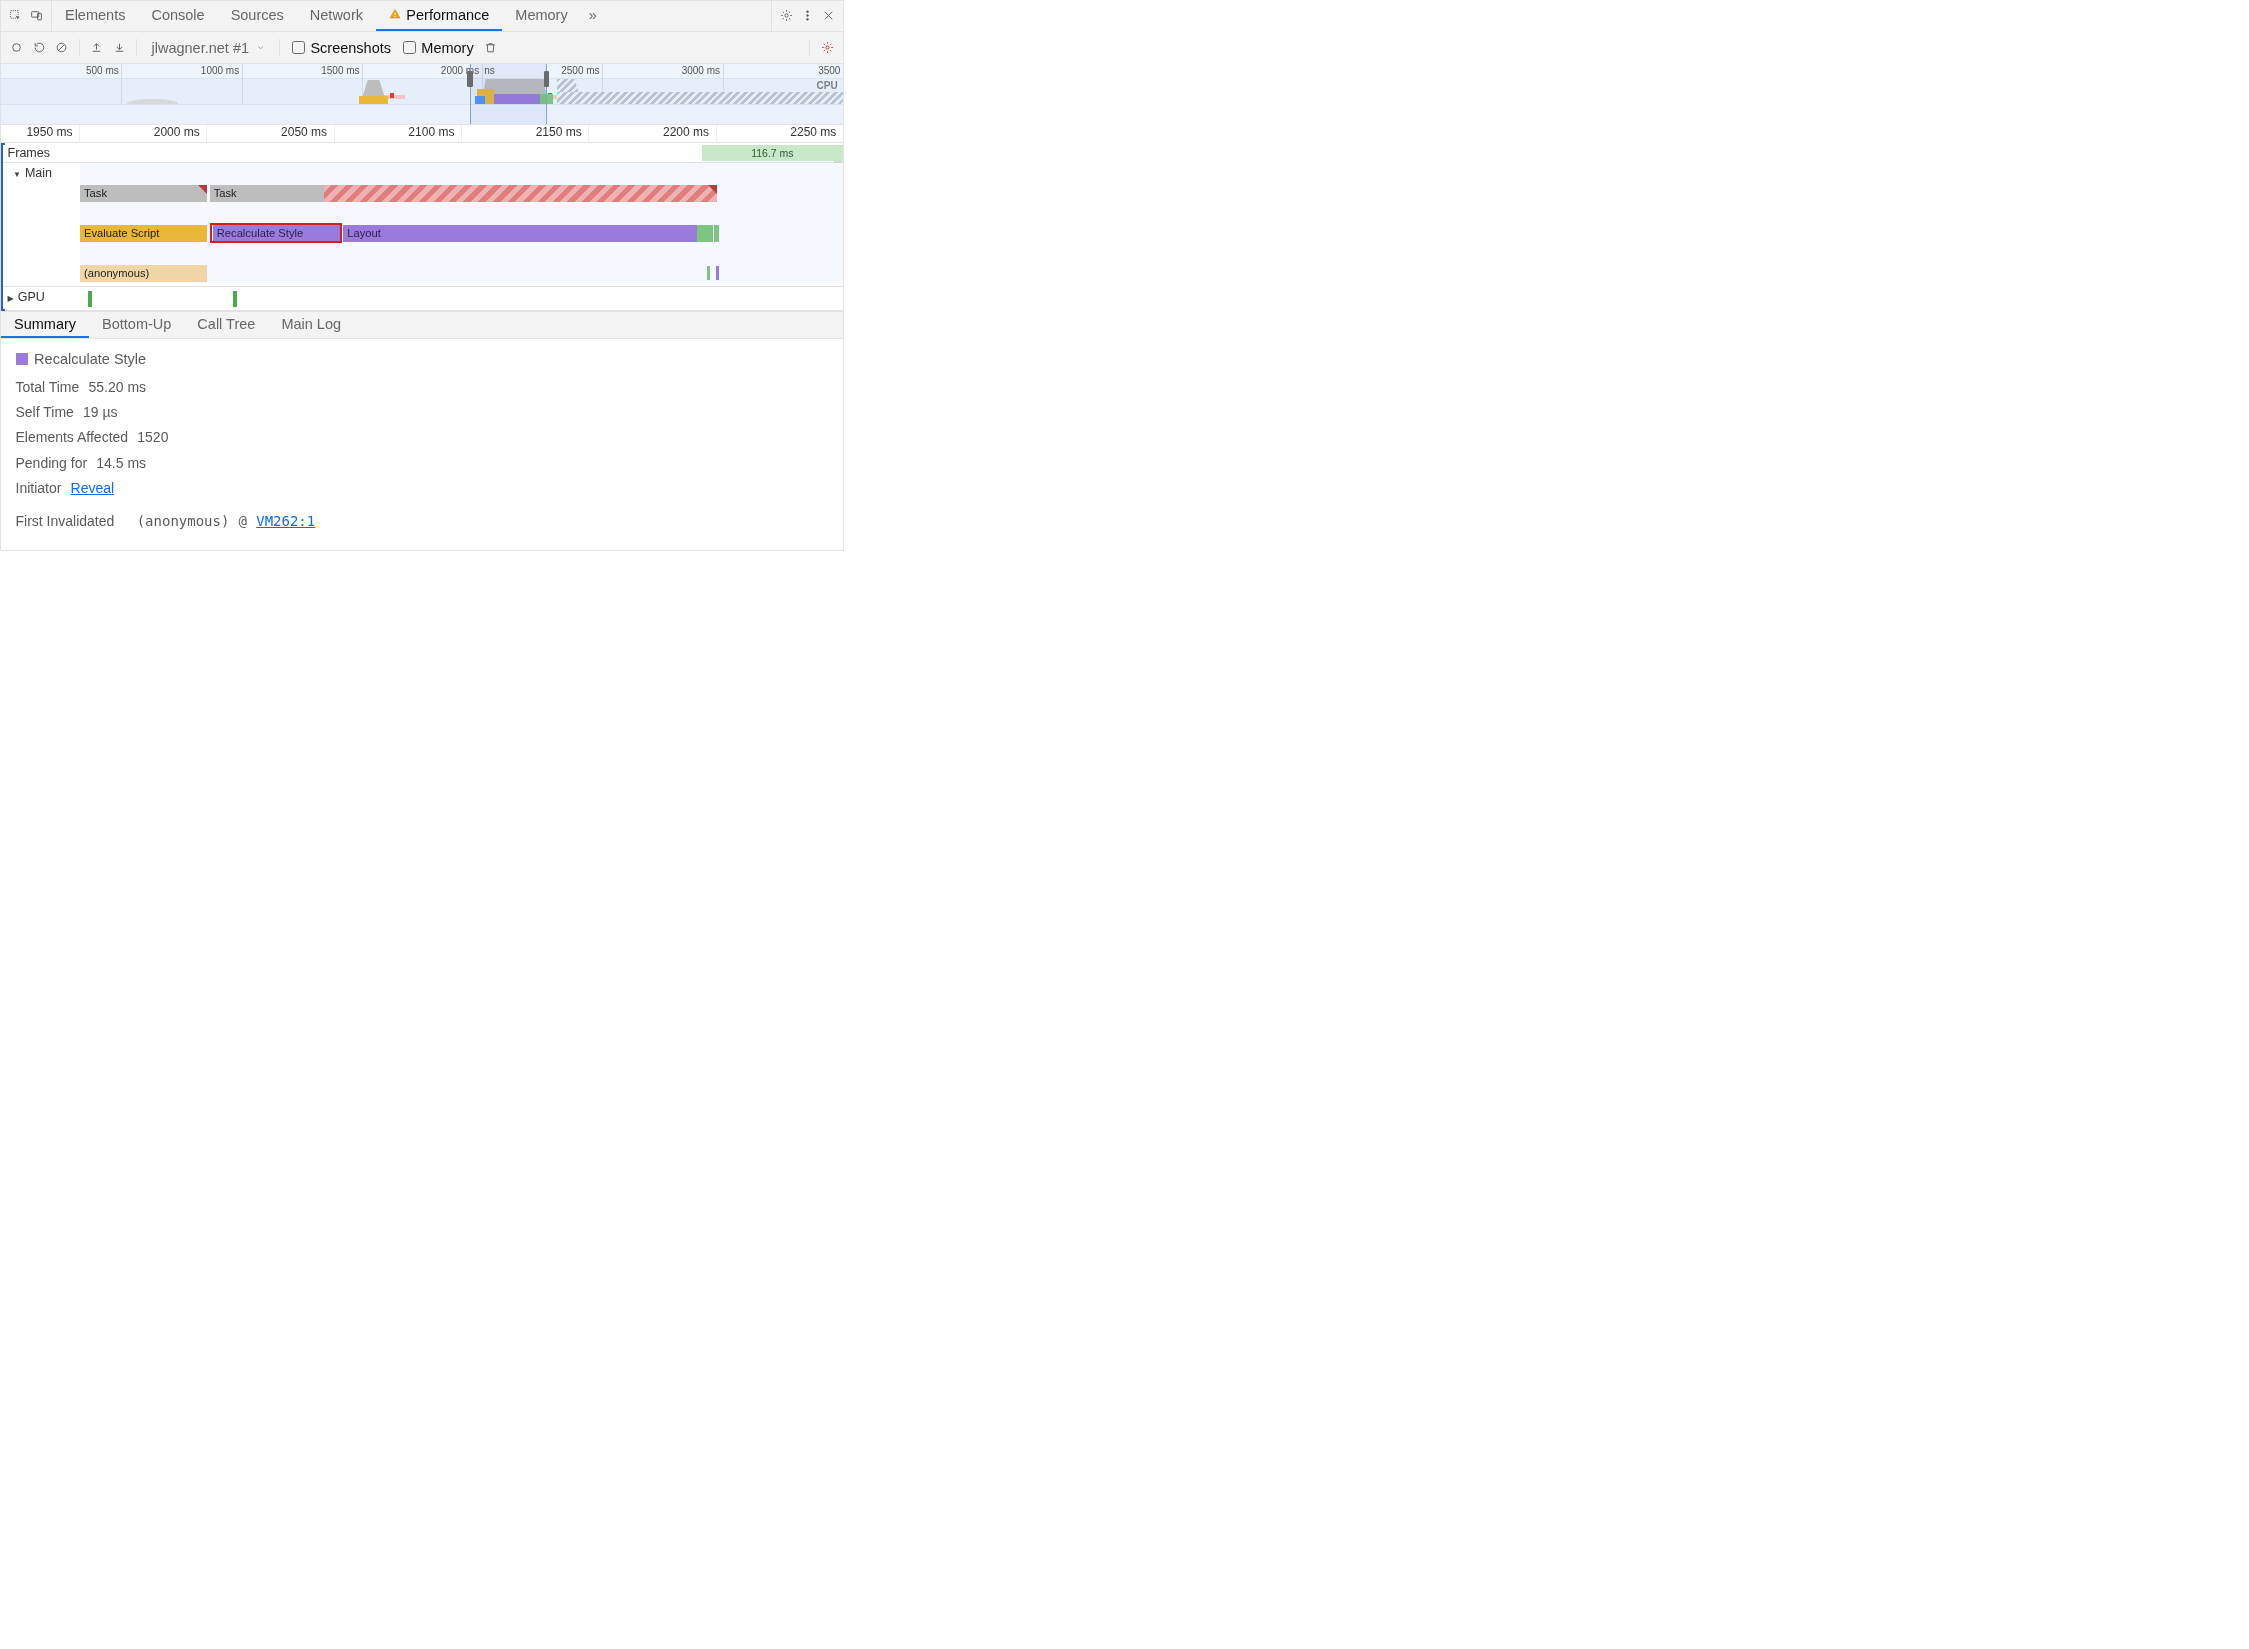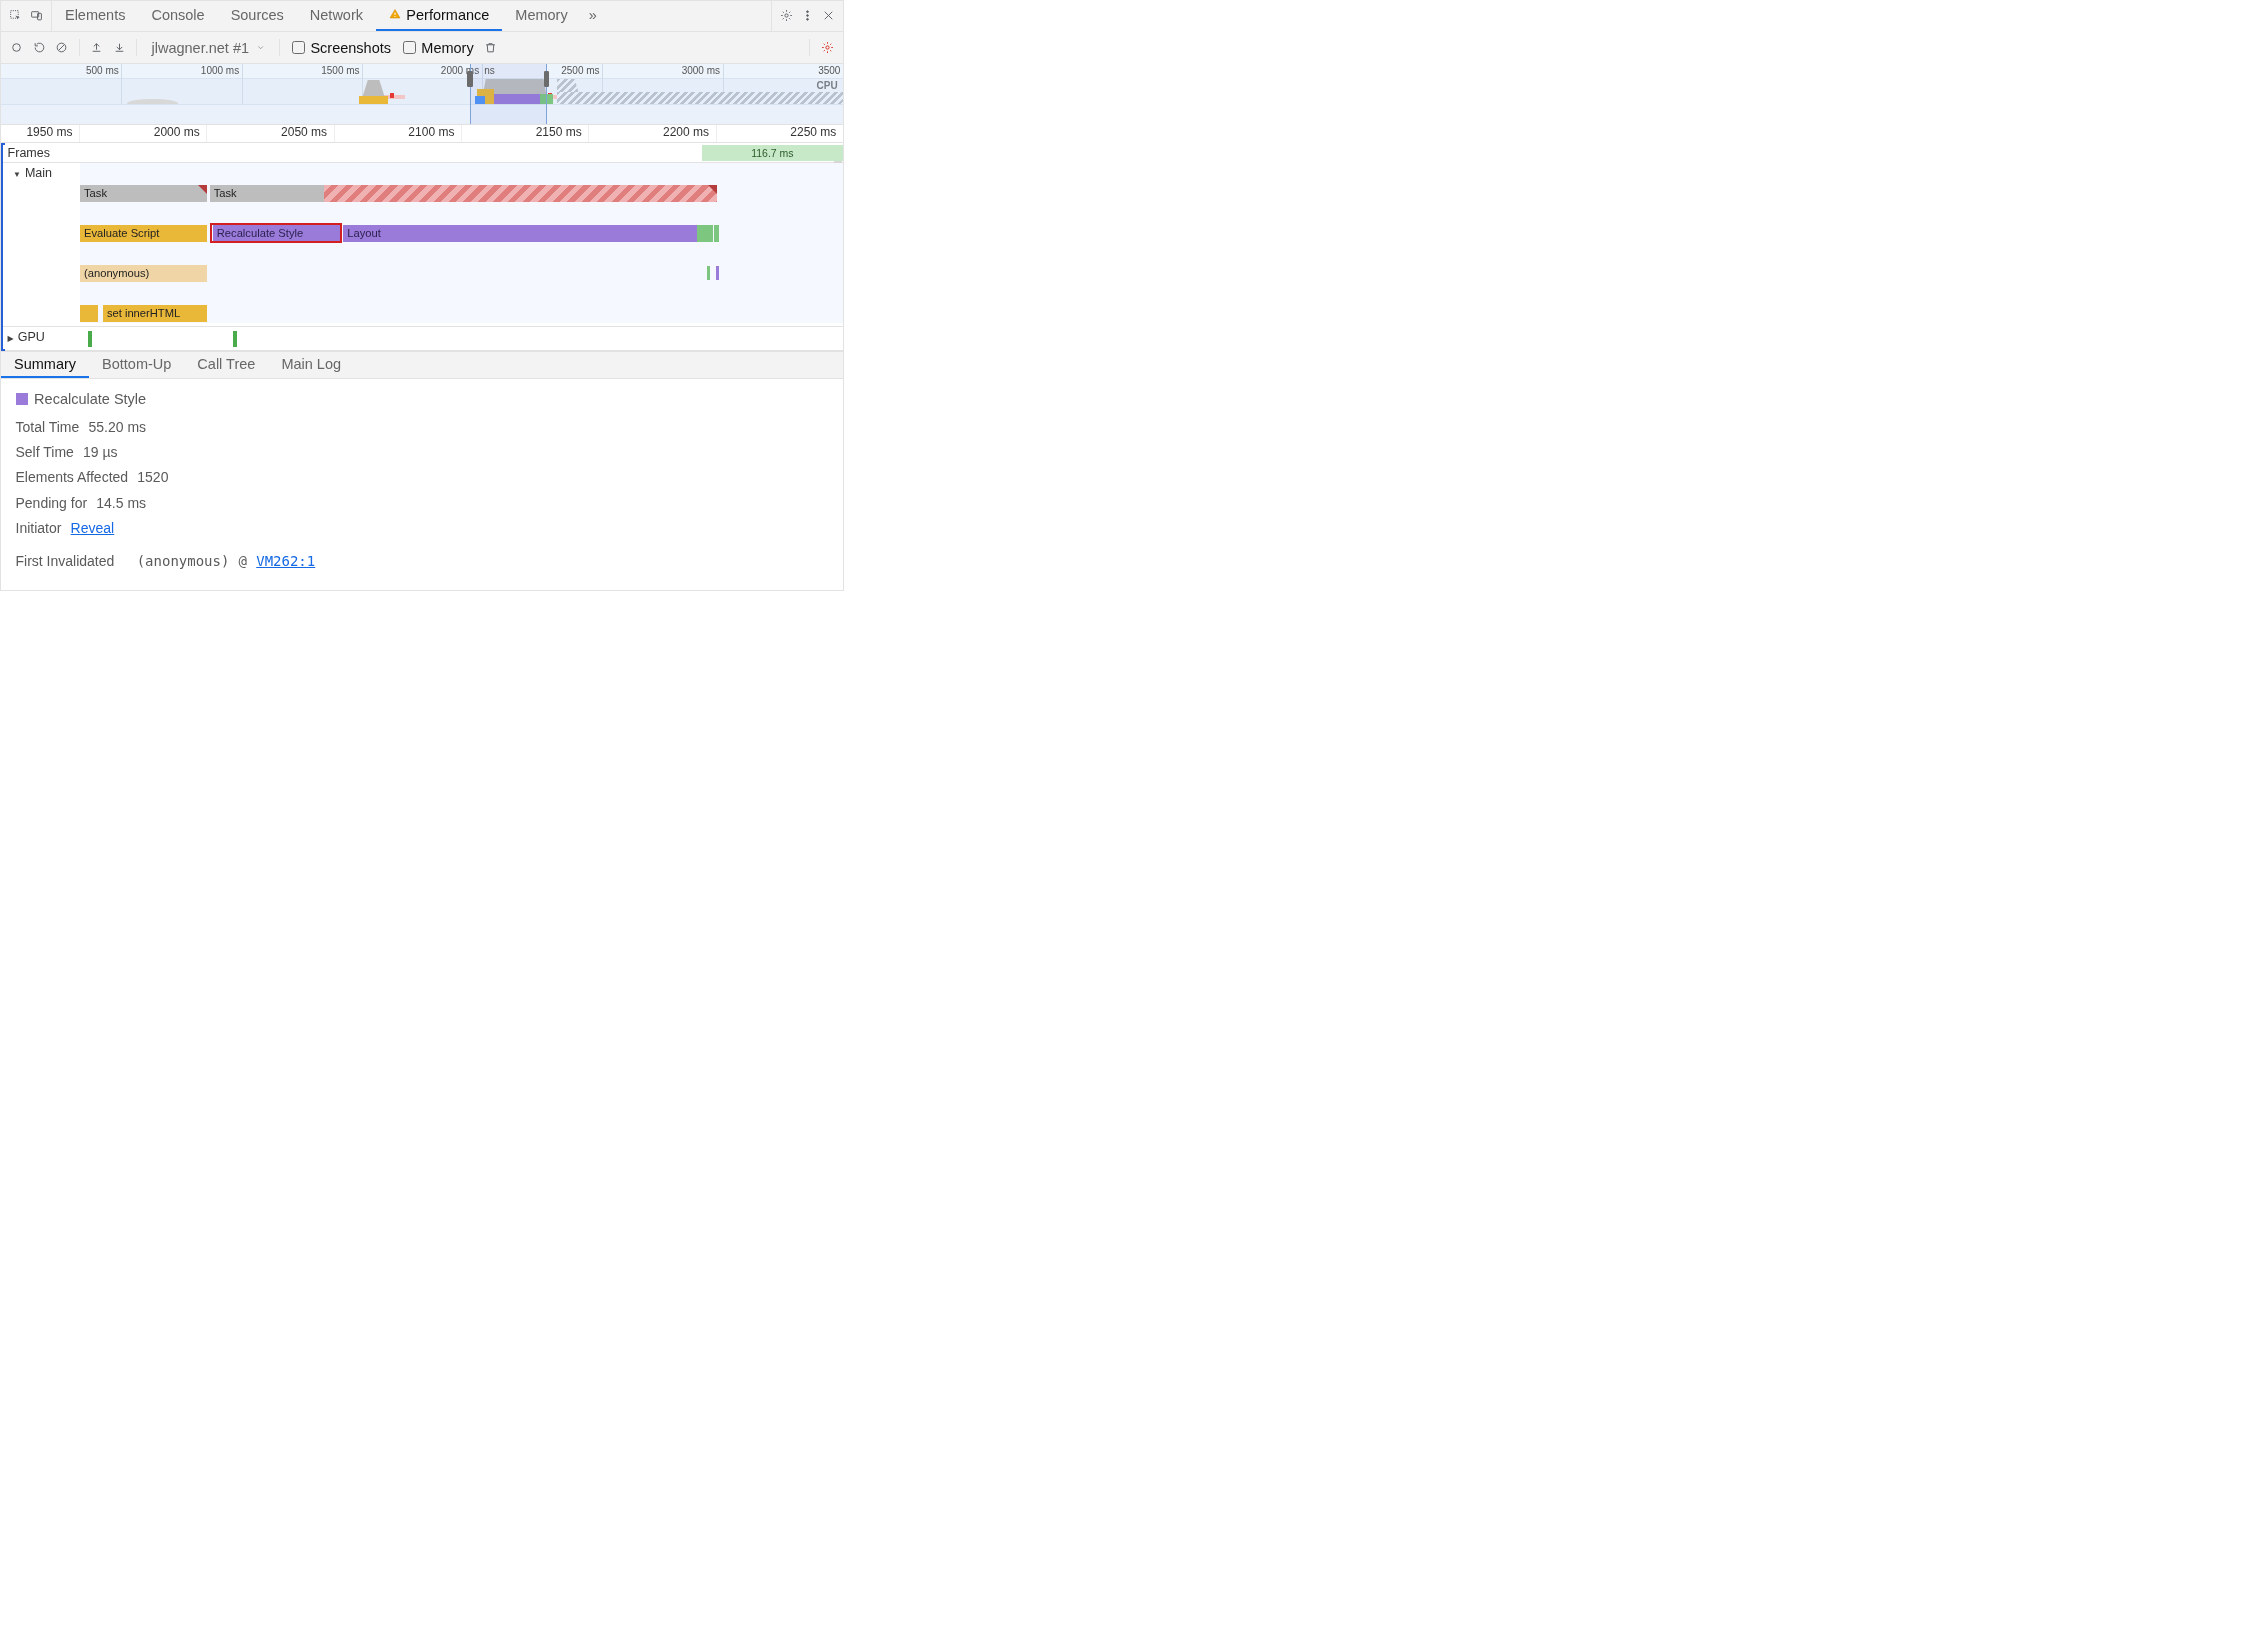--- a/index.html
+++ b/index.html
@@ -359,24 +359,20 @@
 
         <div class="sel-outline" style="left:17%; top:0; width:17.4%; height:20px;"></div>
       </div>
 
       <div class="lane">
         <div class="bar goldpale" style="left:0; width:16.6%;">(anonymous)</div>
         <div class="tick" style="left:82.2%; top:2.6px; height:14.5px;"></div>
         <div class="tick p" style="left:83.4%; top:2.6px; height:14.5px;"></div>
       </div>
 
-      <div class="lane">
-        <div class="bar gold" style="left:0; width:2.4%; padding:0;"></div>
-        <div class="bar gold" style="left:3%; width:13.6%;">set innerHTML</div>
-      </div>
 
     </div>
   </div>
 
   <div class="track gpu">
     <div class="track-label">
       <span class="tri right"></span>
       <span>GPU</span>
     </div>
     <div class="track-body">

